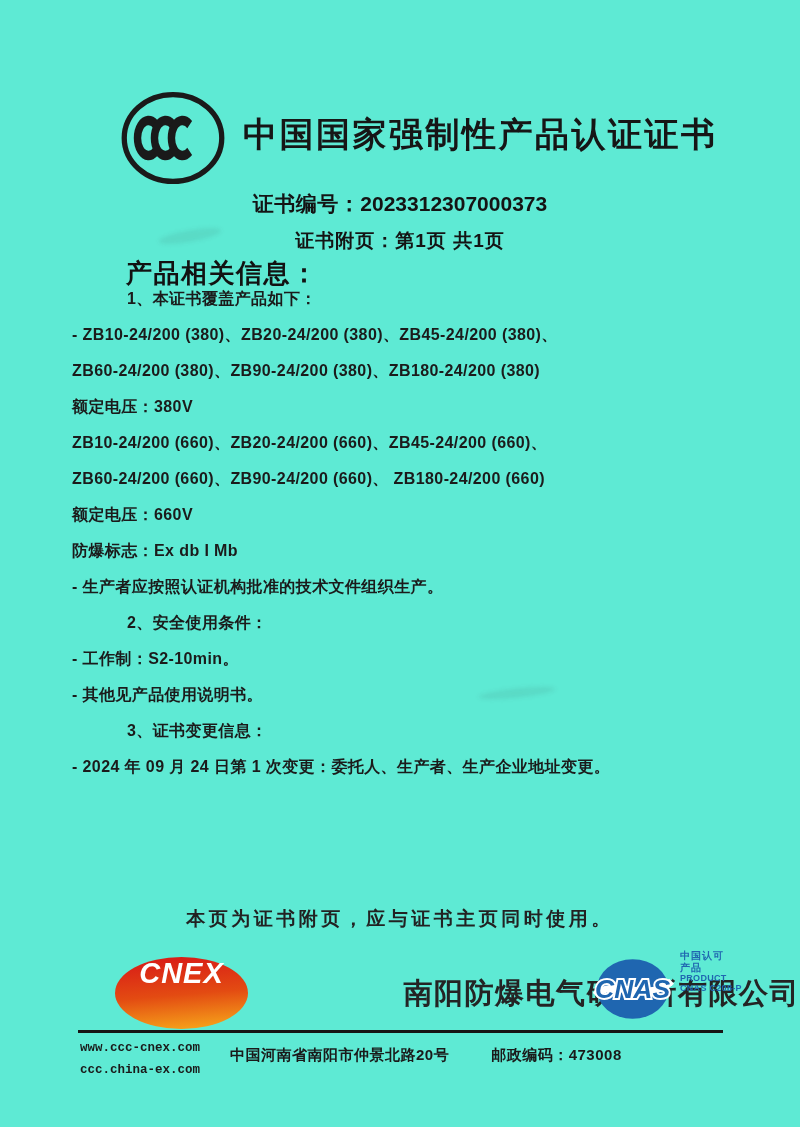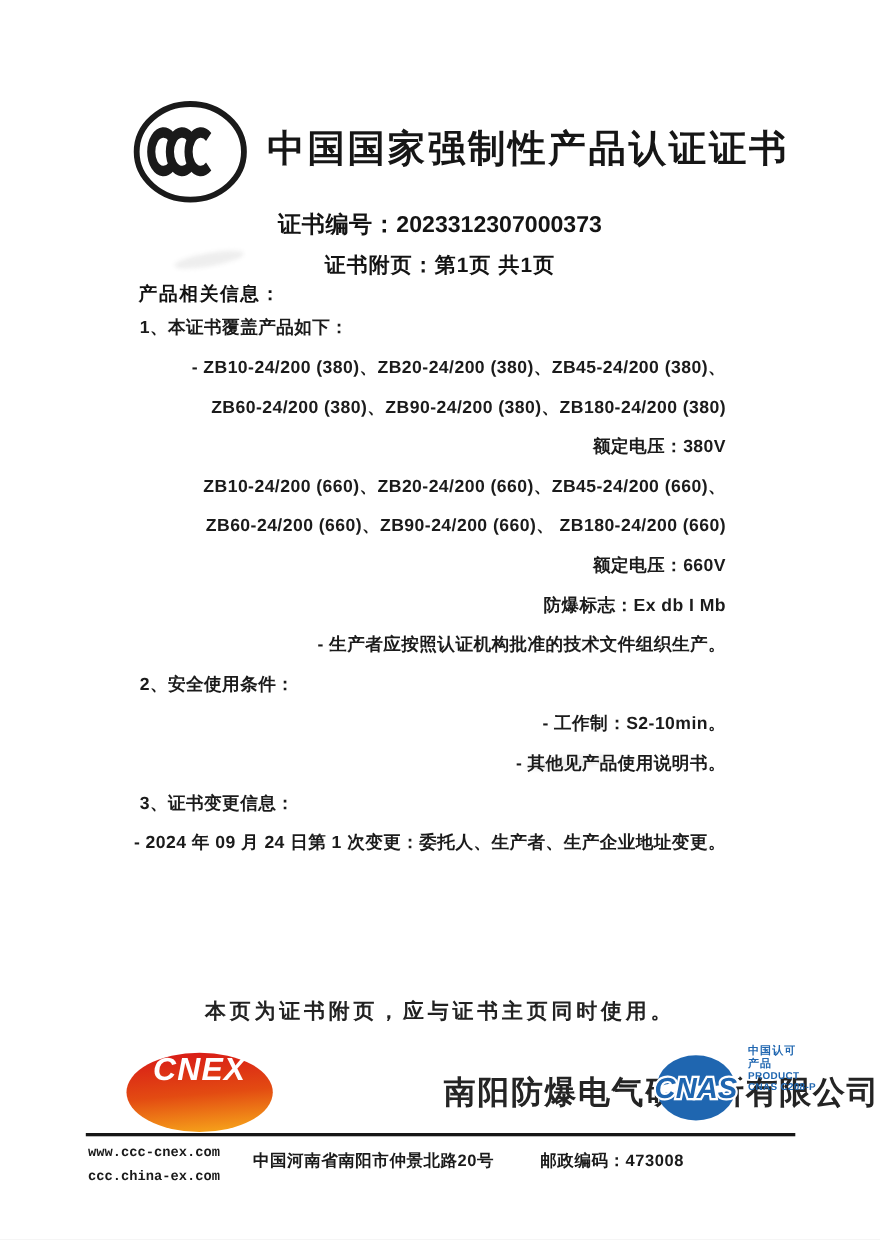--- a/index.html
+++ b/index.html
@@ -1,17 +1,17 @@
 <!DOCTYPE html>
 <html><head>
 <meta charset="utf-8">
 <style>
   html,body{margin:0;padding:0;background:#e9e9e9;}
   .page{
-    position:relative;width:800px;height:1127px;background:#ffffff;
+    position:relative;width:800px;height:1127px;background:#5eead4;
     font-family:"Liberation Sans","DejaVu Sans",sans-serif;color:#1b1b1b;
     overflow:hidden;margin:0 auto;
   }
   
   .ccc-logo{position:absolute;left:120px;top:90px;width:106px;height:96px;}
   .doc-title{
     position:absolute;left:243px;top:112px;width:460px;
     font-size:34px;font-weight:bold;letter-spacing:2.5px;color:#161616;
     white-space:nowrap;
   }
@@ -19,29 +19,29 @@
   .cert-line{
     position:absolute;left:0;width:800px;text-align:center;
     font-weight:bold;white-space:nowrap;color:#141414;
   }
   .cert-no{top:190px;font-size:21px;letter-spacing:0.5px;text-align:center;}
   .cert-no .num{letter-spacing:0px;}
   .cert-page{top:228px;font-size:19px;letter-spacing:1px;}
   
   .section-heading{
     position:absolute;left:126px;top:256px;
-    font-size:17px;font-weight:bold;letter-spacing:1.5px;color:#121212;
+    font-size:26px;font-weight:bold;letter-spacing:1.5px;color:#121212;
   }
   .lines{position:absolute;left:0;top:281px;width:660px;}
   .line{
     height:36px;line-height:36px;font-size:16px;font-weight:bold;
     white-space:nowrap;color:#1b1b1b;letter-spacing:0.4px;
   }
   .lvl0{padding-left:127px;}
-  .lvl1{padding-left:72px;text-align:right;}
+  .lvl1{padding-left:72px;}
   
   .page-note{
     position:absolute;left:0;top:906px;width:800px;text-align:center;
     font-size:19px;font-weight:bold;letter-spacing:3.5px;color:#222;
   }
   
   .cnex-logo{
     position:absolute;left:115px;top:957px;width:133px;height:72px;
     border-radius:50%;
     background:linear-gradient(175deg,#d91f17 8%,#e34b12 52%,#f6a21a 95%);

